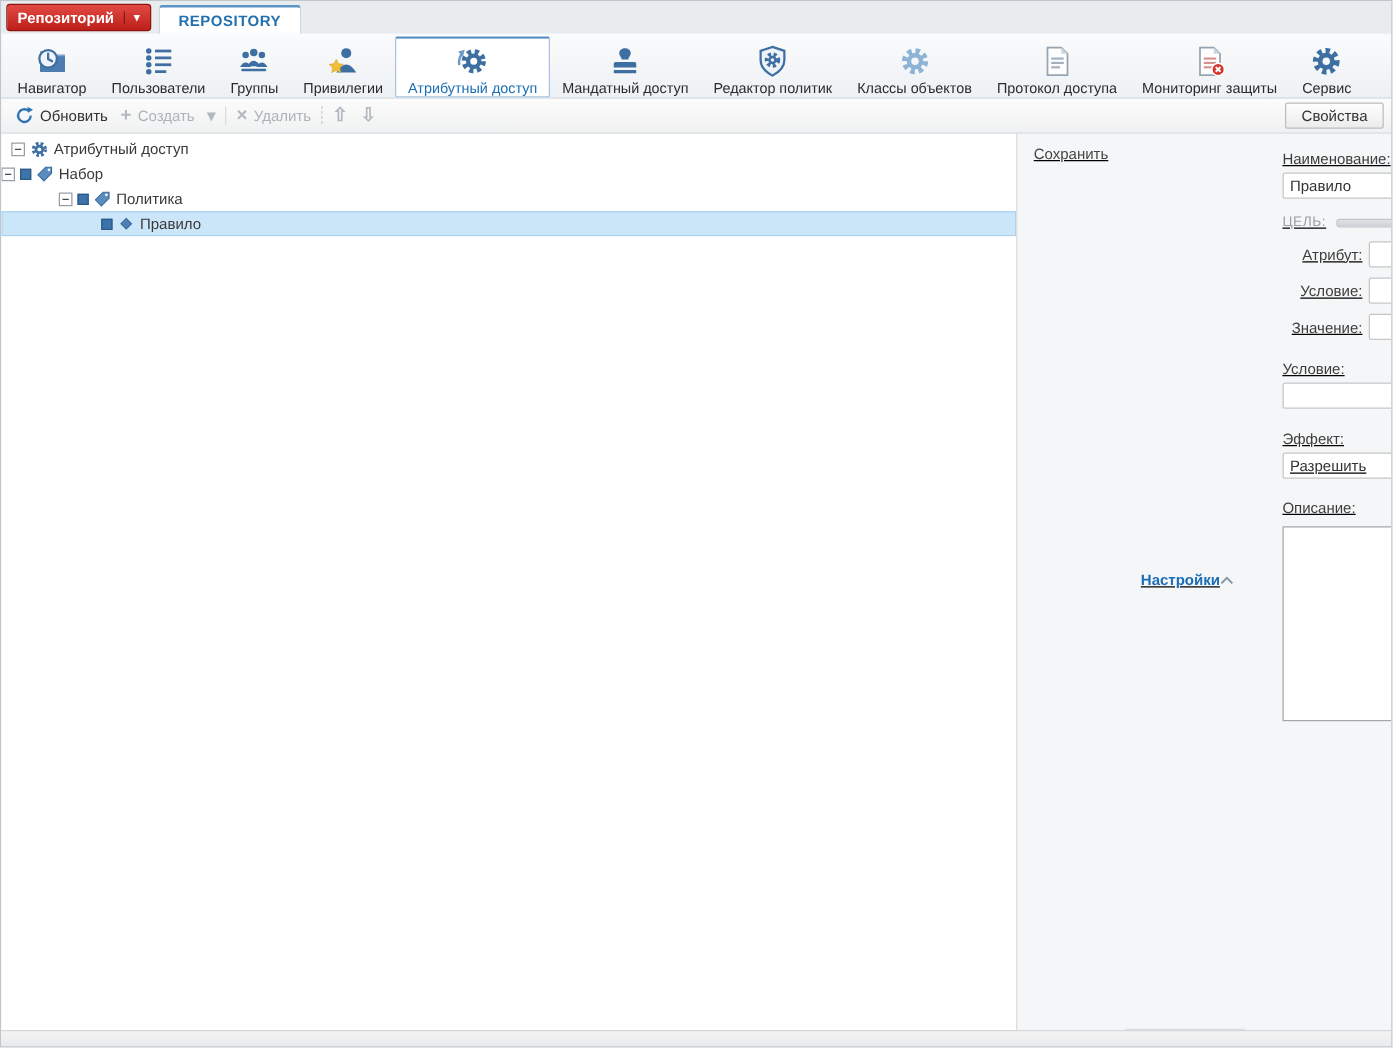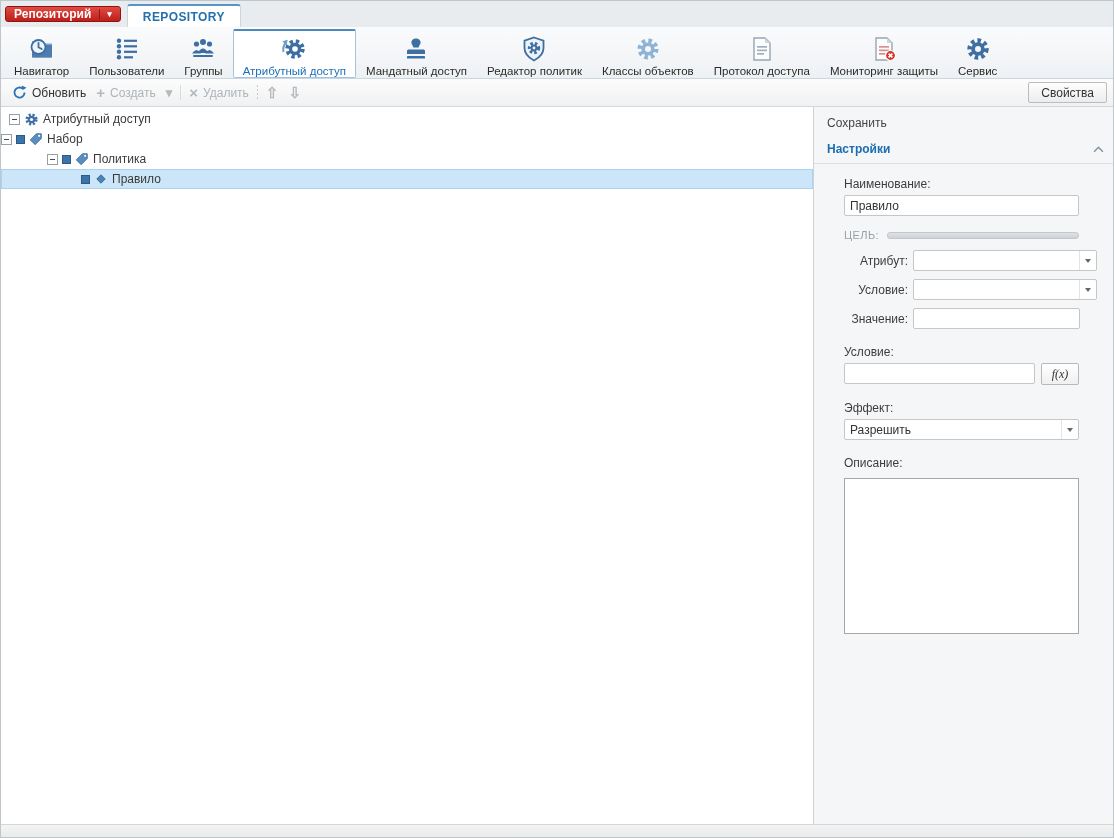--- a/index.html
+++ b/index.html
@@ -3,21 +3,21 @@
 <meta charset="utf-8">
 <style>
   * { box-sizing: border-box; }
   html,body { margin:0; padding:0; }
   body { background:#d8d8d8; font-family:"Liberation Sans", sans-serif; }
   .app { width:1114px; height:838px; background:#f4f5f6; border:1px solid #bfc6cc;
          display:flex; flex-direction:column; overflow:hidden; }
 
   
   .tabstrip { height:26px; flex:none; background:#e9ecef; display:flex; align-items:center; padding-left:4px; }
-  .repo-btn { height:16px; display:flex; align-items:center; cursor:default;
+  .repo-btn { height:22px; display:flex; align-items:center; cursor:default;
               background:linear-gradient(#e14a42,#bd1f1a); border:1px solid #8f1310; border-radius:3px;
               color:#fff; font-size:12px; font-weight:700; padding:0 8px; }
   .repo-btn .caret { margin-left:8px; padding-left:7px; border-left:1px solid rgba(80,0,0,.55); font-size:9px; }
   .tab { margin-left:6px; align-self:flex-end; height:23px; display:flex; align-items:center; padding:0 15px;
          background:#ffffff; border:1px solid #cfd6db; border-bottom:none; border-top:2px solid #5b93c4;
          border-radius:3px 3px 0 0; color:#2470ad; font-size:12px; font-weight:700; letter-spacing:.4px; }
 
   
   .ribbon { height:52px; flex:none; display:flex; align-items:stretch; padding:2px 3px 0;
             background:linear-gradient(#fafbfc,#eef1f4); border-bottom:1px solid #c9d5e0; }
@@ -46,21 +46,21 @@
   .tree { flex:1; background:#fff; border-right:1px solid #cfd3d6; padding-top:2px; overflow:hidden; }
   .tree-row { height:20px; display:flex; align-items:center; gap:4px; font-size:12px; color:#3a3a3a; white-space:nowrap; }
   .tree-row.selected { background:#cbe5f9; box-shadow:inset 0 0 0 1px #abd2ef; }
   .exp { width:11px; height:11px; border:1px solid #98a0a7; background:#fff; position:relative; flex:none; }
   .exp::after { content:""; position:absolute; left:2px; right:2px; top:4px; height:1px; background:#4a4a4a; }
   .exp.blank { visibility:hidden; }
   .cb { width:9px; height:9px; background:#3c73a9; border:1px solid #2b5a88; flex:none; }
   .node-icon { display:flex; align-items:center; flex:none; }
 
   
-  .props { width:299px; flex:none; background:#f5f6f7; display:flex; flex-direction:column; overflow:hidden; }
+  .props { width:299px; flex:none; background:#f5f6f7; display:flex; flex-direction:row; overflow:hidden;text-decoration:underline; }
   .props-toolbar { padding:9px 13px 8px; font-size:12px; color:#454545; }
   .section-header { display:flex; align-items:center; justify-content:space-between;
                     padding:4px 9px 7px 13px; border-bottom:1px solid #d8dee4;
                     color:#1b6eb5; font-weight:700; font-size:12px; }
   .form { padding:13px 34px 0 30px; font-size:12px; color:#3d3d3d; }
   .lbl { margin-bottom:4px; }
   input.txt { width:100%; height:21px; border:1px solid #c6c6c6; border-radius:2px; padding:0 5px;
               font:12px "Liberation Sans",sans-serif; color:#333; background:#fff; outline:none; }
   .target-row { display:flex; align-items:center; margin:13px 0 9px; }
   .target-lbl { font-size:11px; color:#99a0a7; letter-spacing:.4px; }
@@ -134,20 +134,30 @@
           <circle cx="19.5" cy="8" r="2.6"></circle>
             <path d="M15 17.5 q4.5 -7 9 0 z"></path>
           <circle cx="13" cy="6" r="3"></circle>
             <path d="M7.5 17 q5.5 -9 11 0 z"></path>
           <rect x="3" y="19" width="20" height="2" rx="1"></rect>
         </svg>
       </span>
       <span class="rb-label">Группы</span>
     </div>
 
+    <div class="rb-item">
+      <span class="rb-icon">
+        <svg viewBox="0 0 26 26" width="26" height="26">
+          <circle cx="15" cy="6.5" r="4" fill="#3e6fa3"></circle>
+          <path d="M7 22 q8 -13 16 0 z" fill="#3e6fa3"></path>
+          <polygon points="7,11.5 8.7,15 12.6,15.5 9.8,18.2 10.5,22 7,20.2 3.5,22 4.2,18.2 1.4,15.5 5.3,15" fill="#f2bf3a" stroke="#d9a420" stroke-width="0.6"></polygon>
+        </svg>
+      </span>
+      <span class="rb-label">Привилегии</span>
+    </div>
 
     <div class="rb-item active">
       <span class="rb-icon">
         <svg viewBox="0 0 26 26" width="26" height="26">
           <path d="M2.5 16 a11 11 0 0 1 2.5 -9.5" fill="none" stroke="#6d9cc6" stroke-width="2"></path>
           <polygon points="6.8,3.8 1.4,5.2 5.3,9.2" fill="#6d9cc6"></polygon>
           <circle cx="14" cy="13" r="7.4" fill="none" stroke="#3e6fa3" stroke-width="4.6" stroke-dasharray="3.2 2.7"></circle>
           <circle cx="14" cy="13" r="6.2" fill="#3e6fa3"></circle>
           <circle cx="14" cy="13" r="2.8" fill="#ffffff"></circle>
         </svg>

